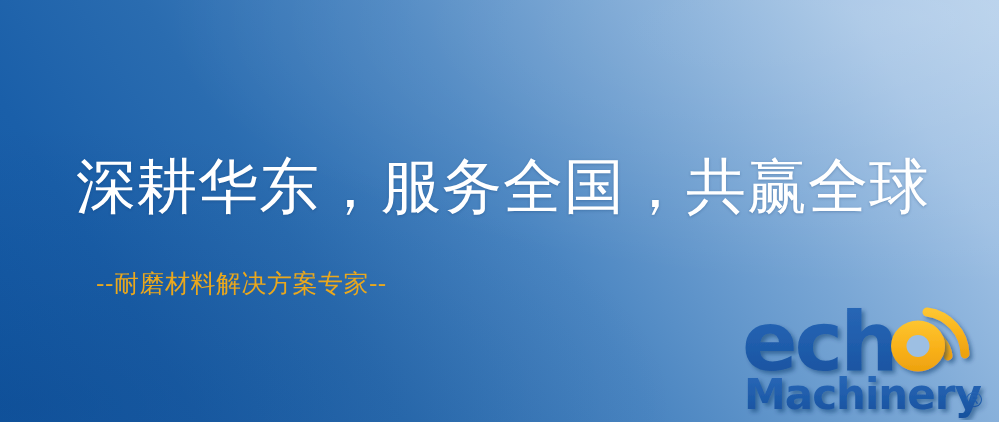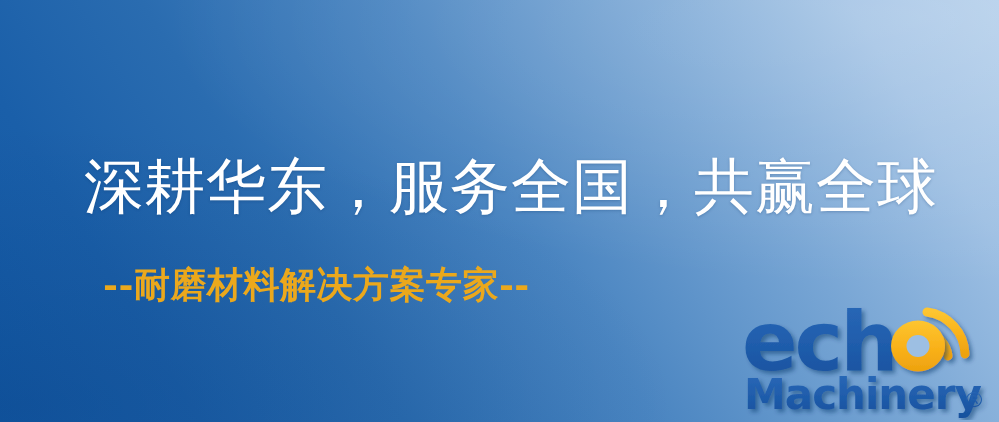--- a/index.html
+++ b/index.html
@@ -32,43 +32,43 @@
     inset: 0;
     background:
       radial-gradient(130% 110% at 92% 4%, rgba(255,255,255,0.20) 0%, rgba(255,255,255,0.0) 58%),
       radial-gradient(120% 120% at 2% 96%, rgba(0,40,95,0.18) 0%, rgba(0,40,95,0.0) 55%);
     pointer-events: none;
   }
 
   
   .headline {
     position: absolute;
-    left: 84px;
+    left: 76px;
     top: 152px;
     margin: 0;
     font-family: "DejaVu Serif", "Liberation Serif", serif;
     font-weight: 400;
     font-size: 60px;
     line-height: 68px;
     letter-spacing: 1px;
     color: #ffffff;
     white-space: nowrap;
     text-shadow: 0 1px 3px rgba(10,50,100,0.28);
     z-index: 3;
   }
 
   
   .subtitle {
     position: absolute;
-    left: 103px;
+    left: 96px;
     top: 268px;
     margin: 0;
     font-family: "DejaVu Serif", "Liberation Serif", serif;
-    font-weight: 700;
-    font-size: 36px;
+    font-weight: 400;
+    font-size: 25px;
     line-height: 32px;
     letter-spacing: 0.5px;
     color: #eba81c;
     white-space: nowrap;
     z-index: 3;
   }
 
   
   #logo {
     position: absolute;

